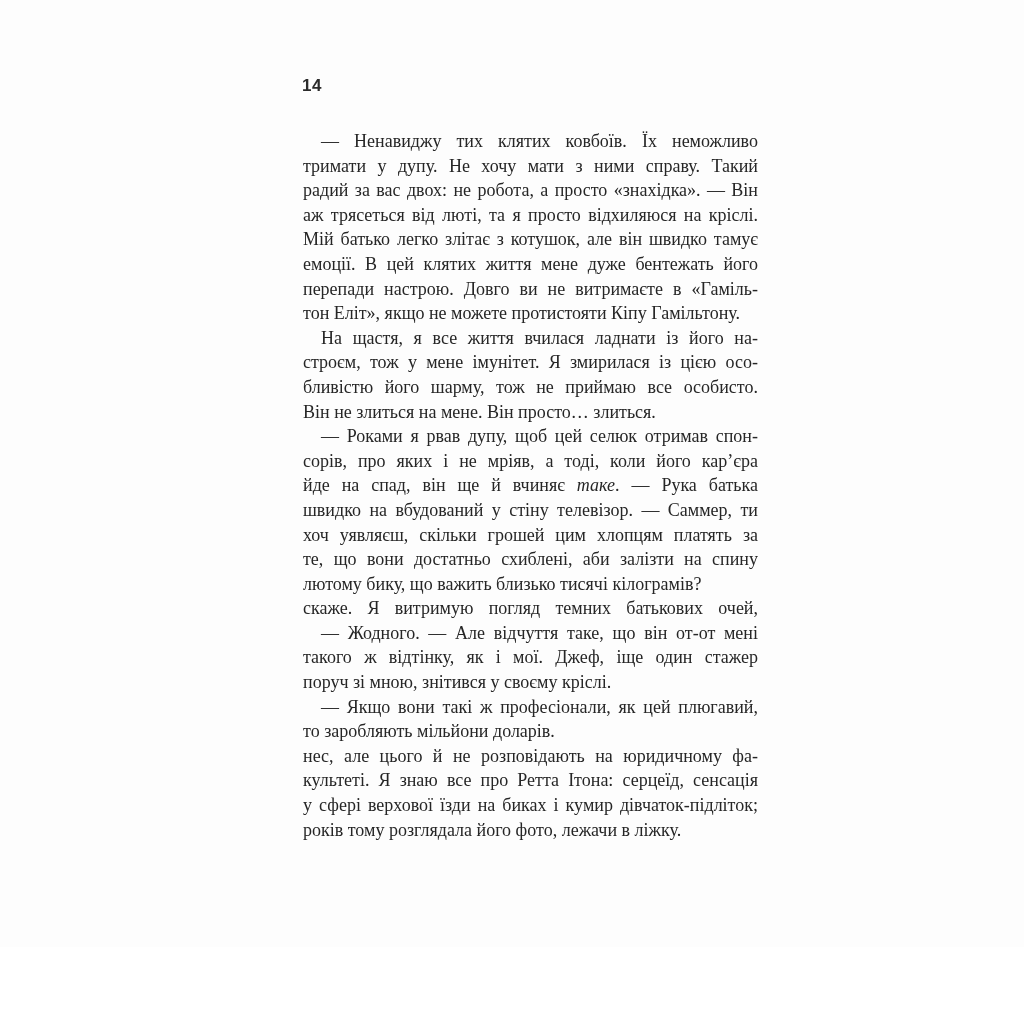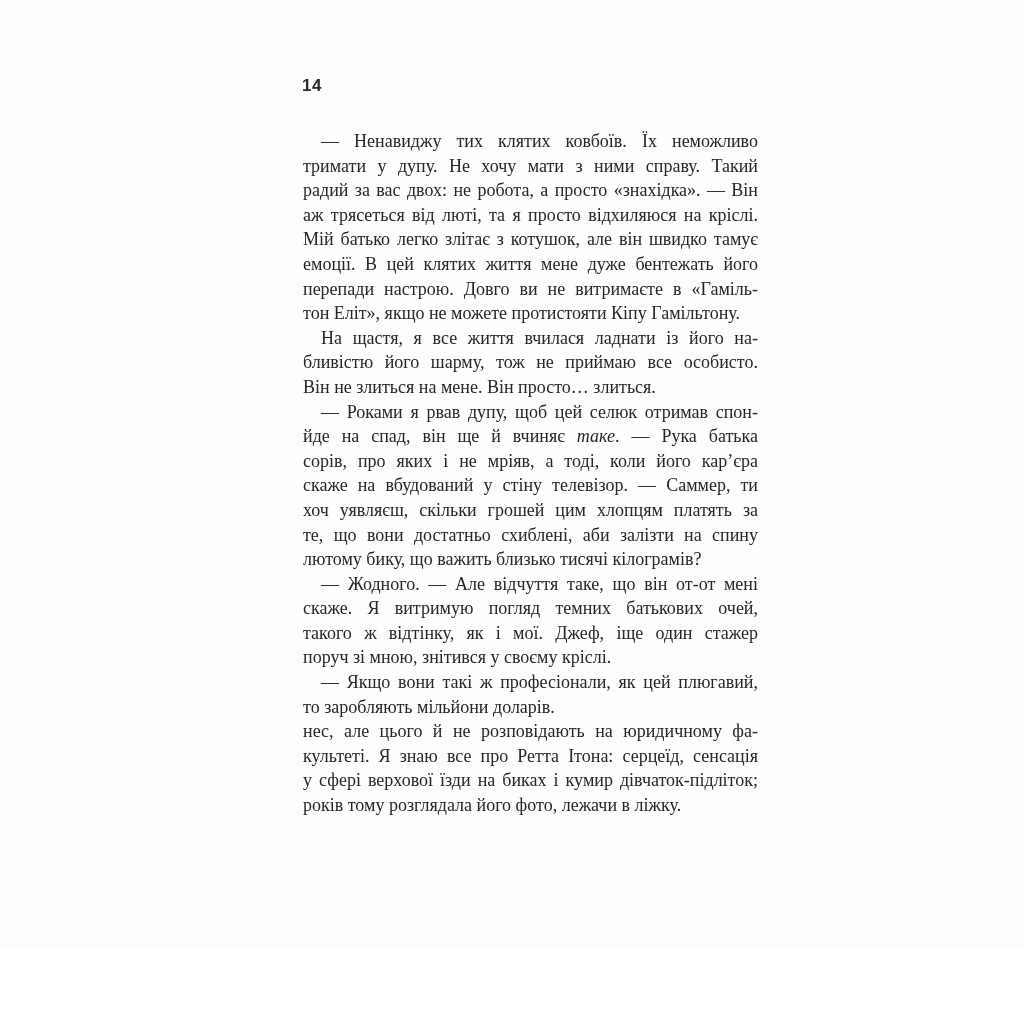--- a/index.html
+++ b/index.html
@@ -61,31 +61,32 @@
   <div class="page-text">
       <div class="line first just">— Ненавиджу тих клятих ковбоїв. Їх неможливо</div>
       <div class="line just">тримати у дупу. Не хочу мати з ними справу. Такий</div>
       <div class="line just">радий за вас двох: не робота, а просто «знахідка». — Він</div>
       <div class="line just">аж трясеться від люті, та я просто відхиляюся на кріслі.</div>
       <div class="line just">Мій батько легко злітає з котушок, але він швидко тамує</div>
       <div class="line just">емоції. В цей клятих життя мене дуже бентежать його</div>
       <div class="line just">перепади настрою. Довго ви не витримаєте в «Гаміль-</div>
       <div class="line">тон Еліт», якщо не можете протистояти Кіпу Гамільтону.</div>
       <div class="line first just">На щастя, я все життя вчилася ладнати із його на-</div>
+      <div class="line just">строєм, тож у мене імунітет. Я змирилася із цією осо-</div>
       <div class="line just">бливістю його шарму, тож не приймаю все особисто.</div>
       <div class="line">Він не злиться на мене. Він просто… злиться.</div>
       <div class="line first just">— Роками я рвав дупу, щоб цей селюк отримав спон-</div>
+      <div class="line just">сорів, про яких і не мріяв, а тоді, коли його кар’єра</div>
       <div class="line just">йде на спад, він ще й вчиняє <em>таке</em>. — Рука батька</div>
-      <div class="line just">сорів, про яких і не мріяв, а тоді, коли його кар’єра</div>
-      <div class="line just">скаже на вбудований у стіну телевізор. — Саммер, ти</div>
+      <div class="line just">швидко на вбудований у стіну телевізор. — Саммер, ти</div>
       <div class="line just">хоч уявляєш, скільки грошей цим хлопцям платять за</div>
       <div class="line just">те, що вони достатньо схиблені, аби залізти на спину</div>
       <div class="line">лютому бику, що важить близько тисячі кілограмів?</div>
+      <div class="line just">скаже. Я витримую погляд темних батькових очей,</div>
       <div class="line first just">— Жодного. — Але відчуття таке, що він от-от мені</div>
-      <div class="line just">скаже. Я витримую погляд темних батькових очей,</div>
       <div class="line just">такого ж відтінку, як і мої. Джеф, іще один стажер</div>
       <div class="line">поруч зі мною, знітився у своєму кріслі.</div>
       <div class="line first just">— Якщо вони такі ж професіонали, як цей плюгавий,</div>
       <div class="line">то заробляють мільйони доларів.</div>
       <div class="line just">нес, але цього й не розповідають на юридичному фа-</div>
       <div class="line just">культеті. Я знаю все про Ретта Ітона: серцеїд, сенсація</div>
       <div class="line just">у сфері верхової їзди на биках і кумир дівчаток-підліток;</div>
       <div class="line">років тому розглядала його фото, лежачи в ліжку.</div>
     </div>
 </div>

